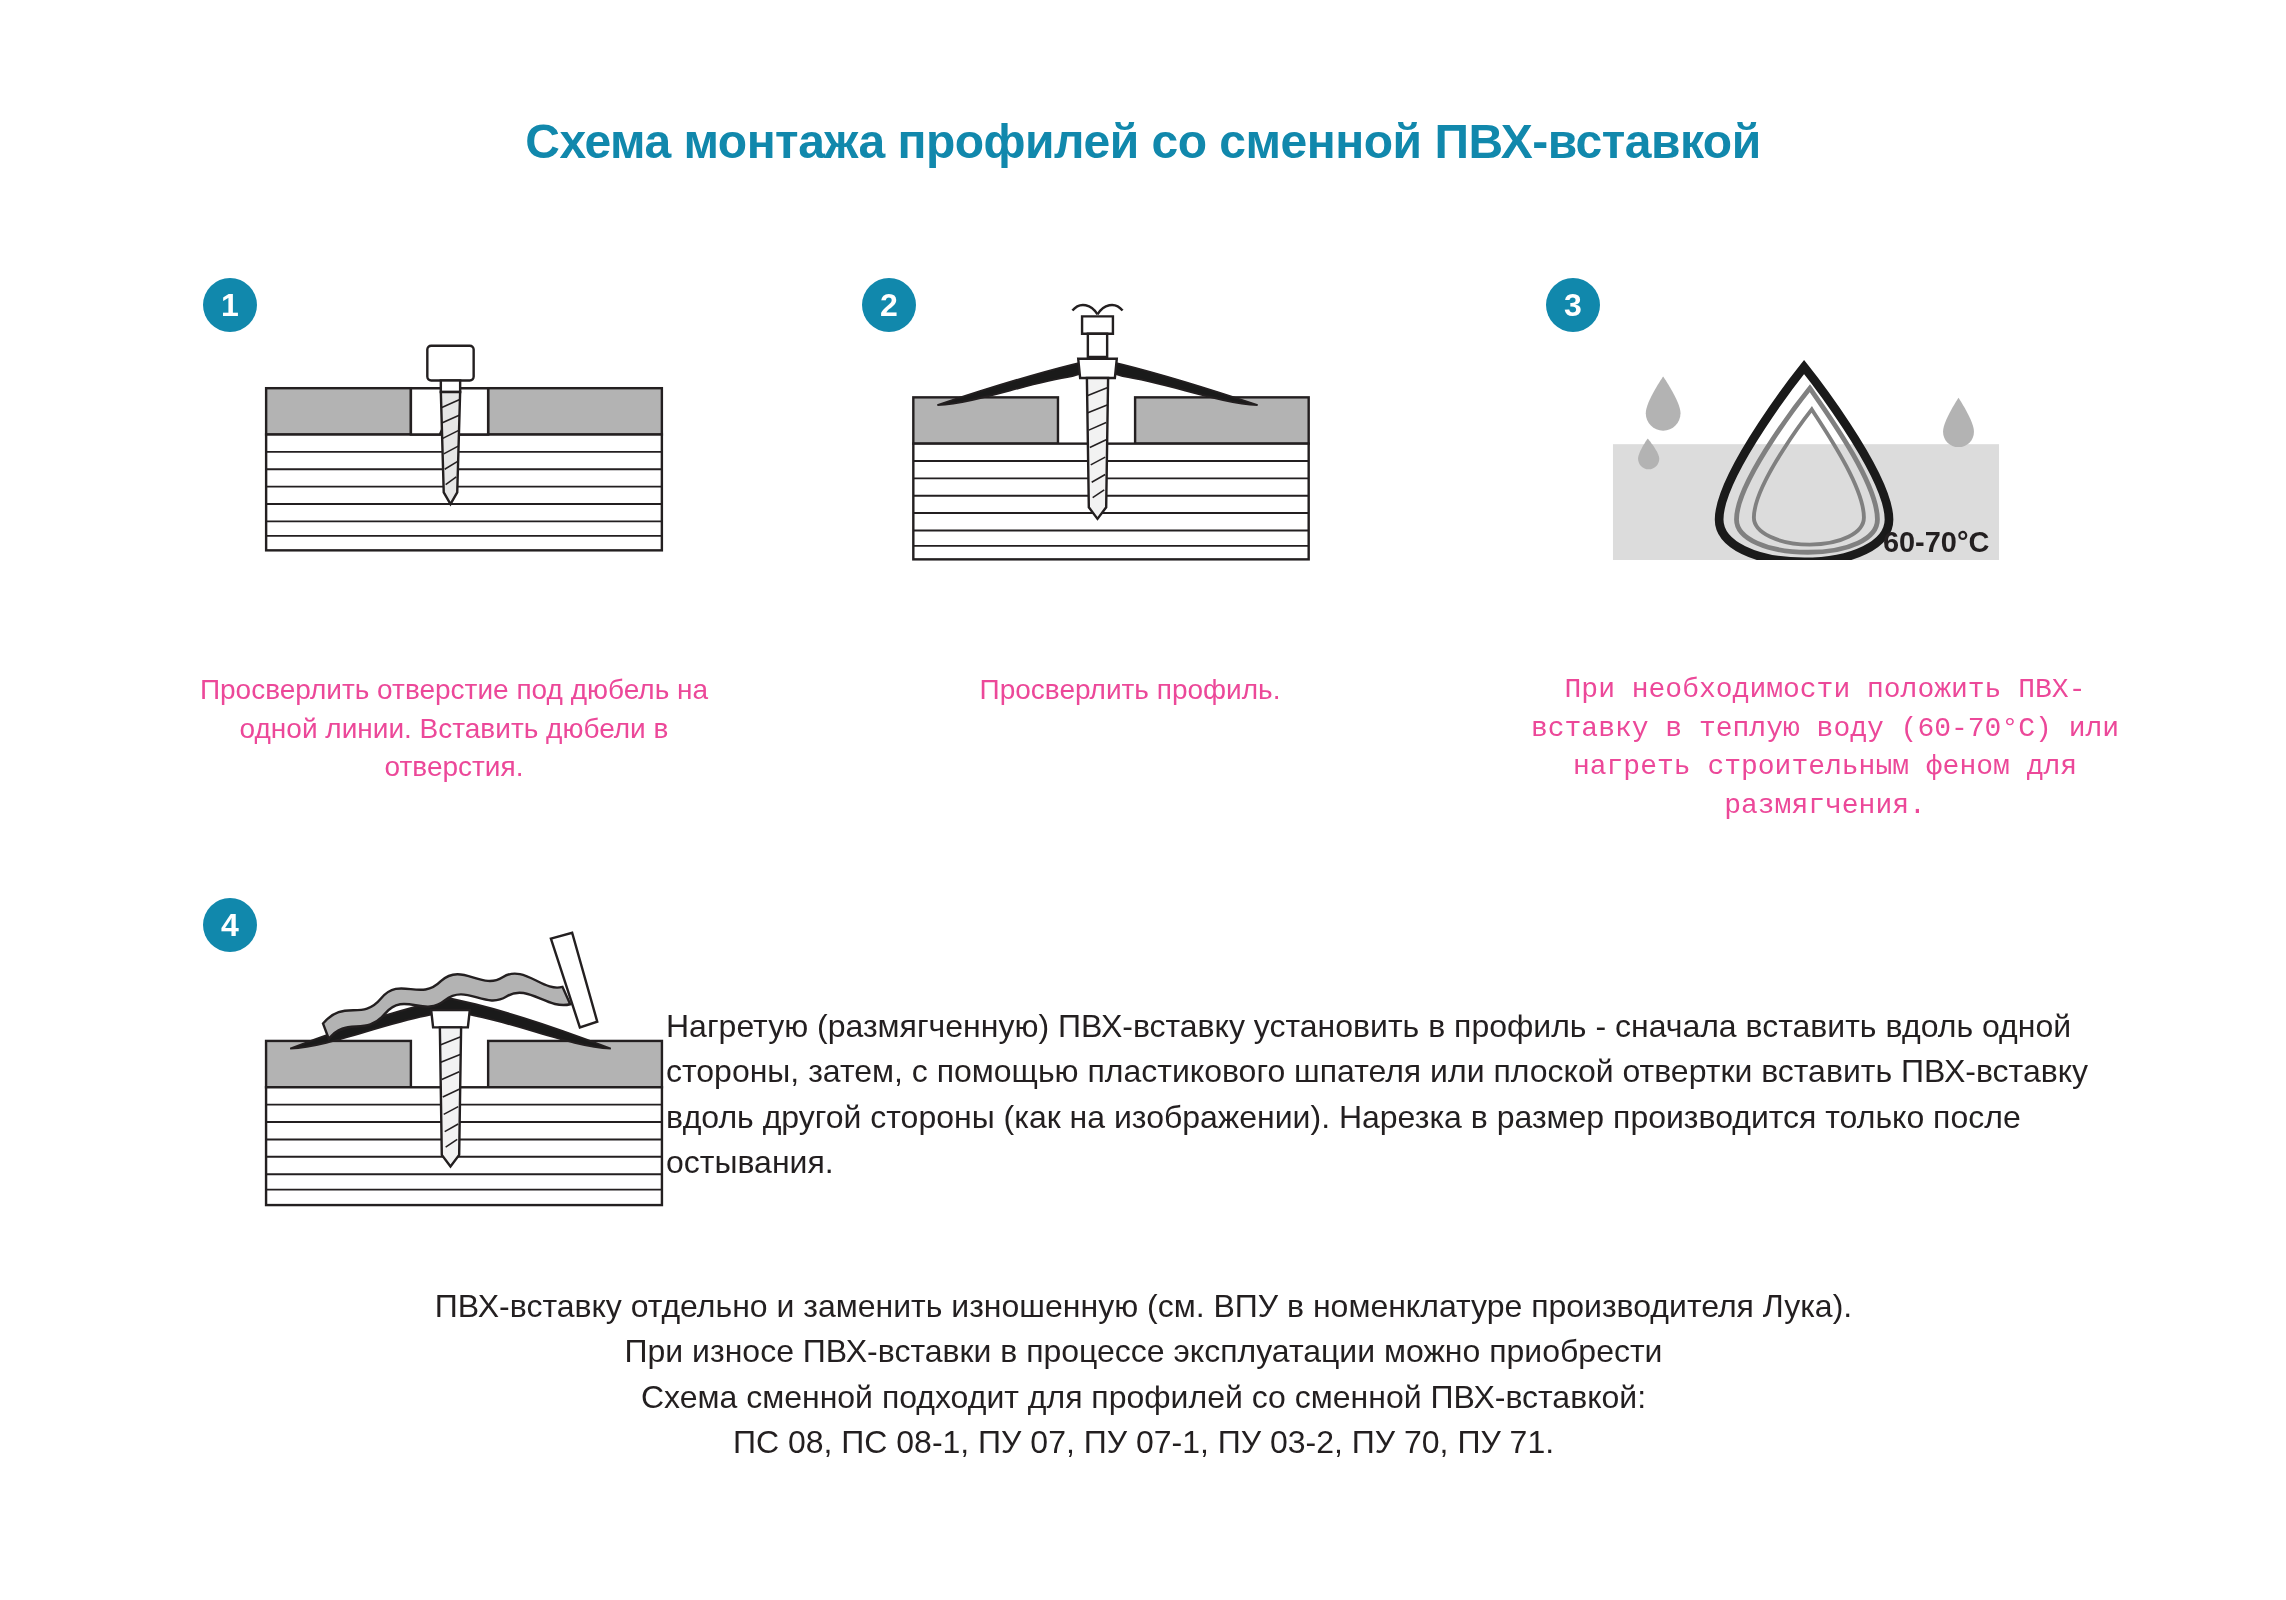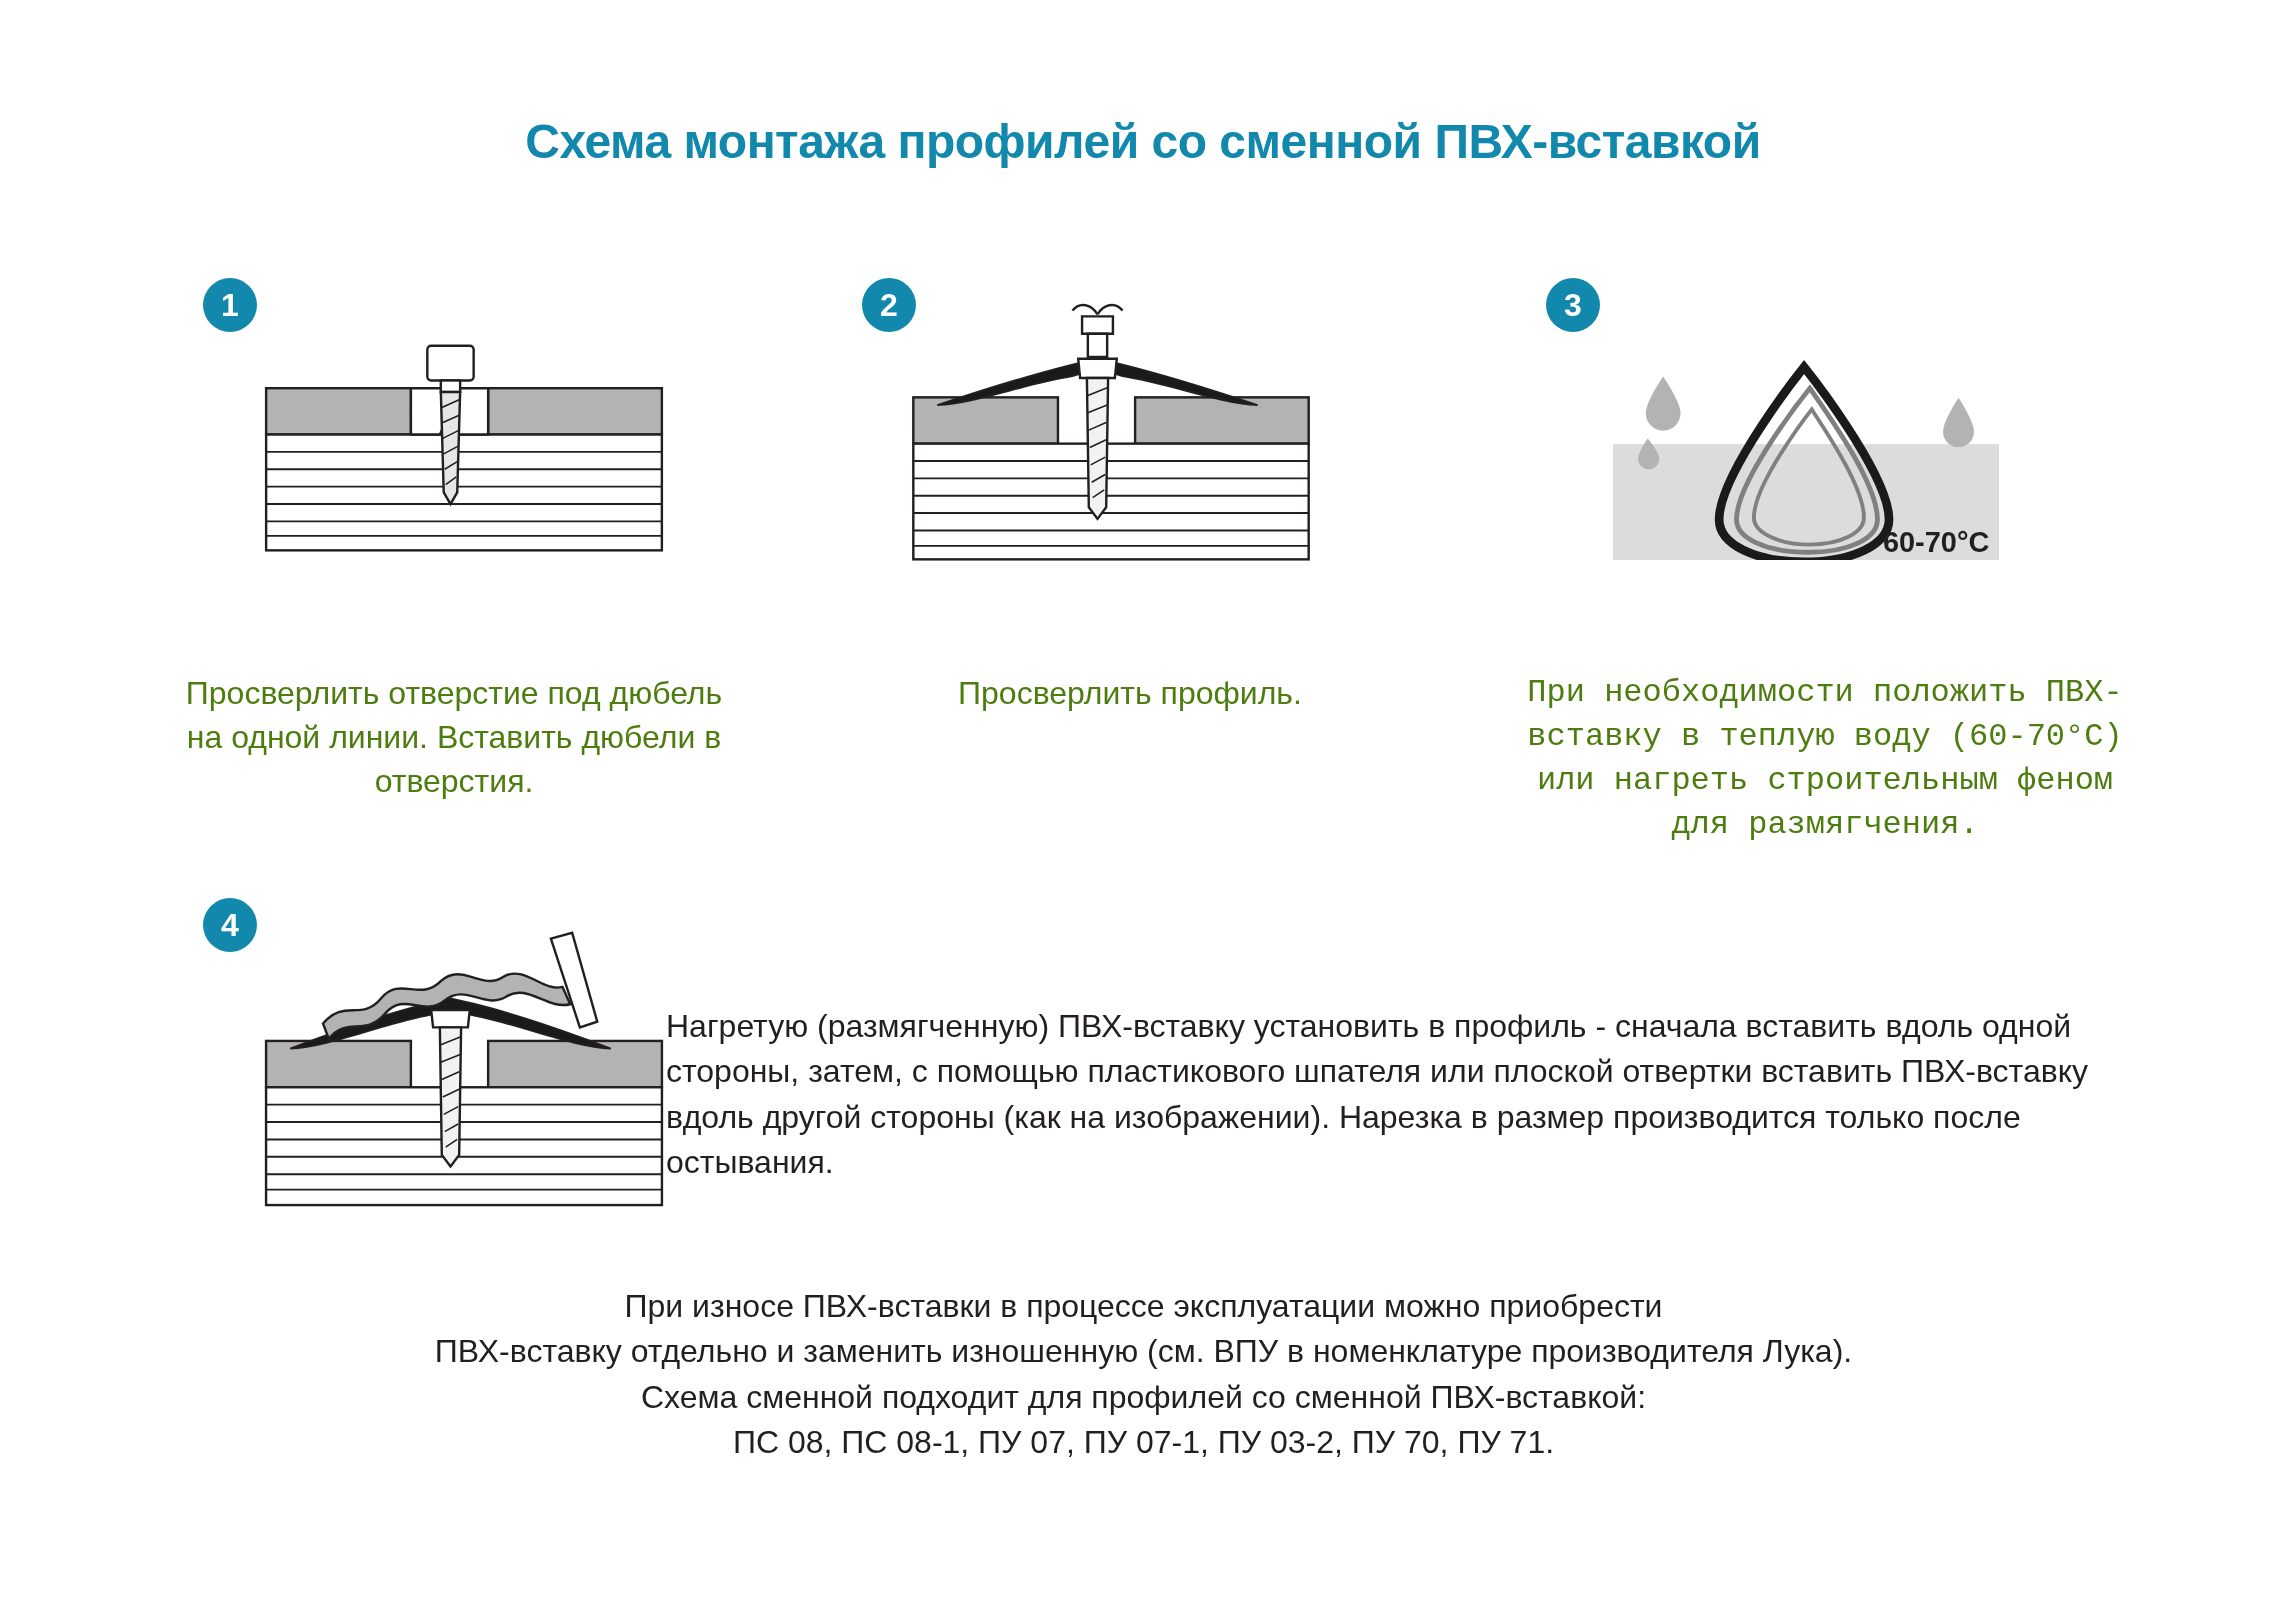--- a/index.html
+++ b/index.html
@@ -61,23 +61,23 @@
   }
   .fig-1 { left: 261px; top: 338px; }
   .fig-2 { left: 908px; top: 299px; }
   .fig-3 { left: 1603px; top: 338px; }
   .fig-4 { left: 261px; top: 927px; }
 
   
   .caption {
     position: absolute;
     text-align: center;
-    font-size: 32px;
+    font-size: 28px;
     line-height: 1.38;
-    color: #4d7c0f;
+    color: #ec4899;
   }
   .cap-1 { left: 174px; top: 671px; width: 560px; }
   .cap-2 { left: 850px; top: 671px; width: 560px; }
   .cap-3 { left: 1516px; top: 671px; width: 618px; font-family: Liberation Mono, monospace; }
 
   .cap-4 {
     position: absolute;
     left: 666px;
     top: 1004px;
     width: 1448px;
@@ -237,20 +237,20 @@
       <line x1="188" y1="176" x2="205" y2="168"></line>
       <line x1="189" y1="194" x2="204" y2="186"></line>
       <line x1="190" y1="212" x2="204" y2="204"></line>
       <line x1="191" y1="228" x2="203" y2="220"></line>
     </g>
   </svg>
 
   <div class="cap-4">Нагретую (размягченную) ПВХ-вставку установить в профиль - сначала вставить вдоль одной стороны, затем, с помощью пластикового шпателя или плоской отвертки вставить ПВХ-вставку вдоль другой стороны (как на изображении). Нарезка в размер производится только после остывания.</div>
 
   <div class="footer">
+    <div>ПВХ-вставку отдельно и заменить изношенную (см. ВПУ в номенклатуре производителя Лука).</div>
     <div>При износе ПВХ-вставки в процессе эксплуатации можно приобрести</div>
-    <div>ПВХ-вставку отдельно и заменить изношенную (см. ВПУ в номенклатуре производителя Лука).</div>
     <div>Схема сменной подходит для профилей со сменной ПВХ-вставкой:</div>
     <div>ПС 08, ПС 08-1, ПУ 07, ПУ 07-1, ПУ 03-2, ПУ 70, ПУ 71.</div>
   </div>
 
 </div>
 
 
 </body></html>

